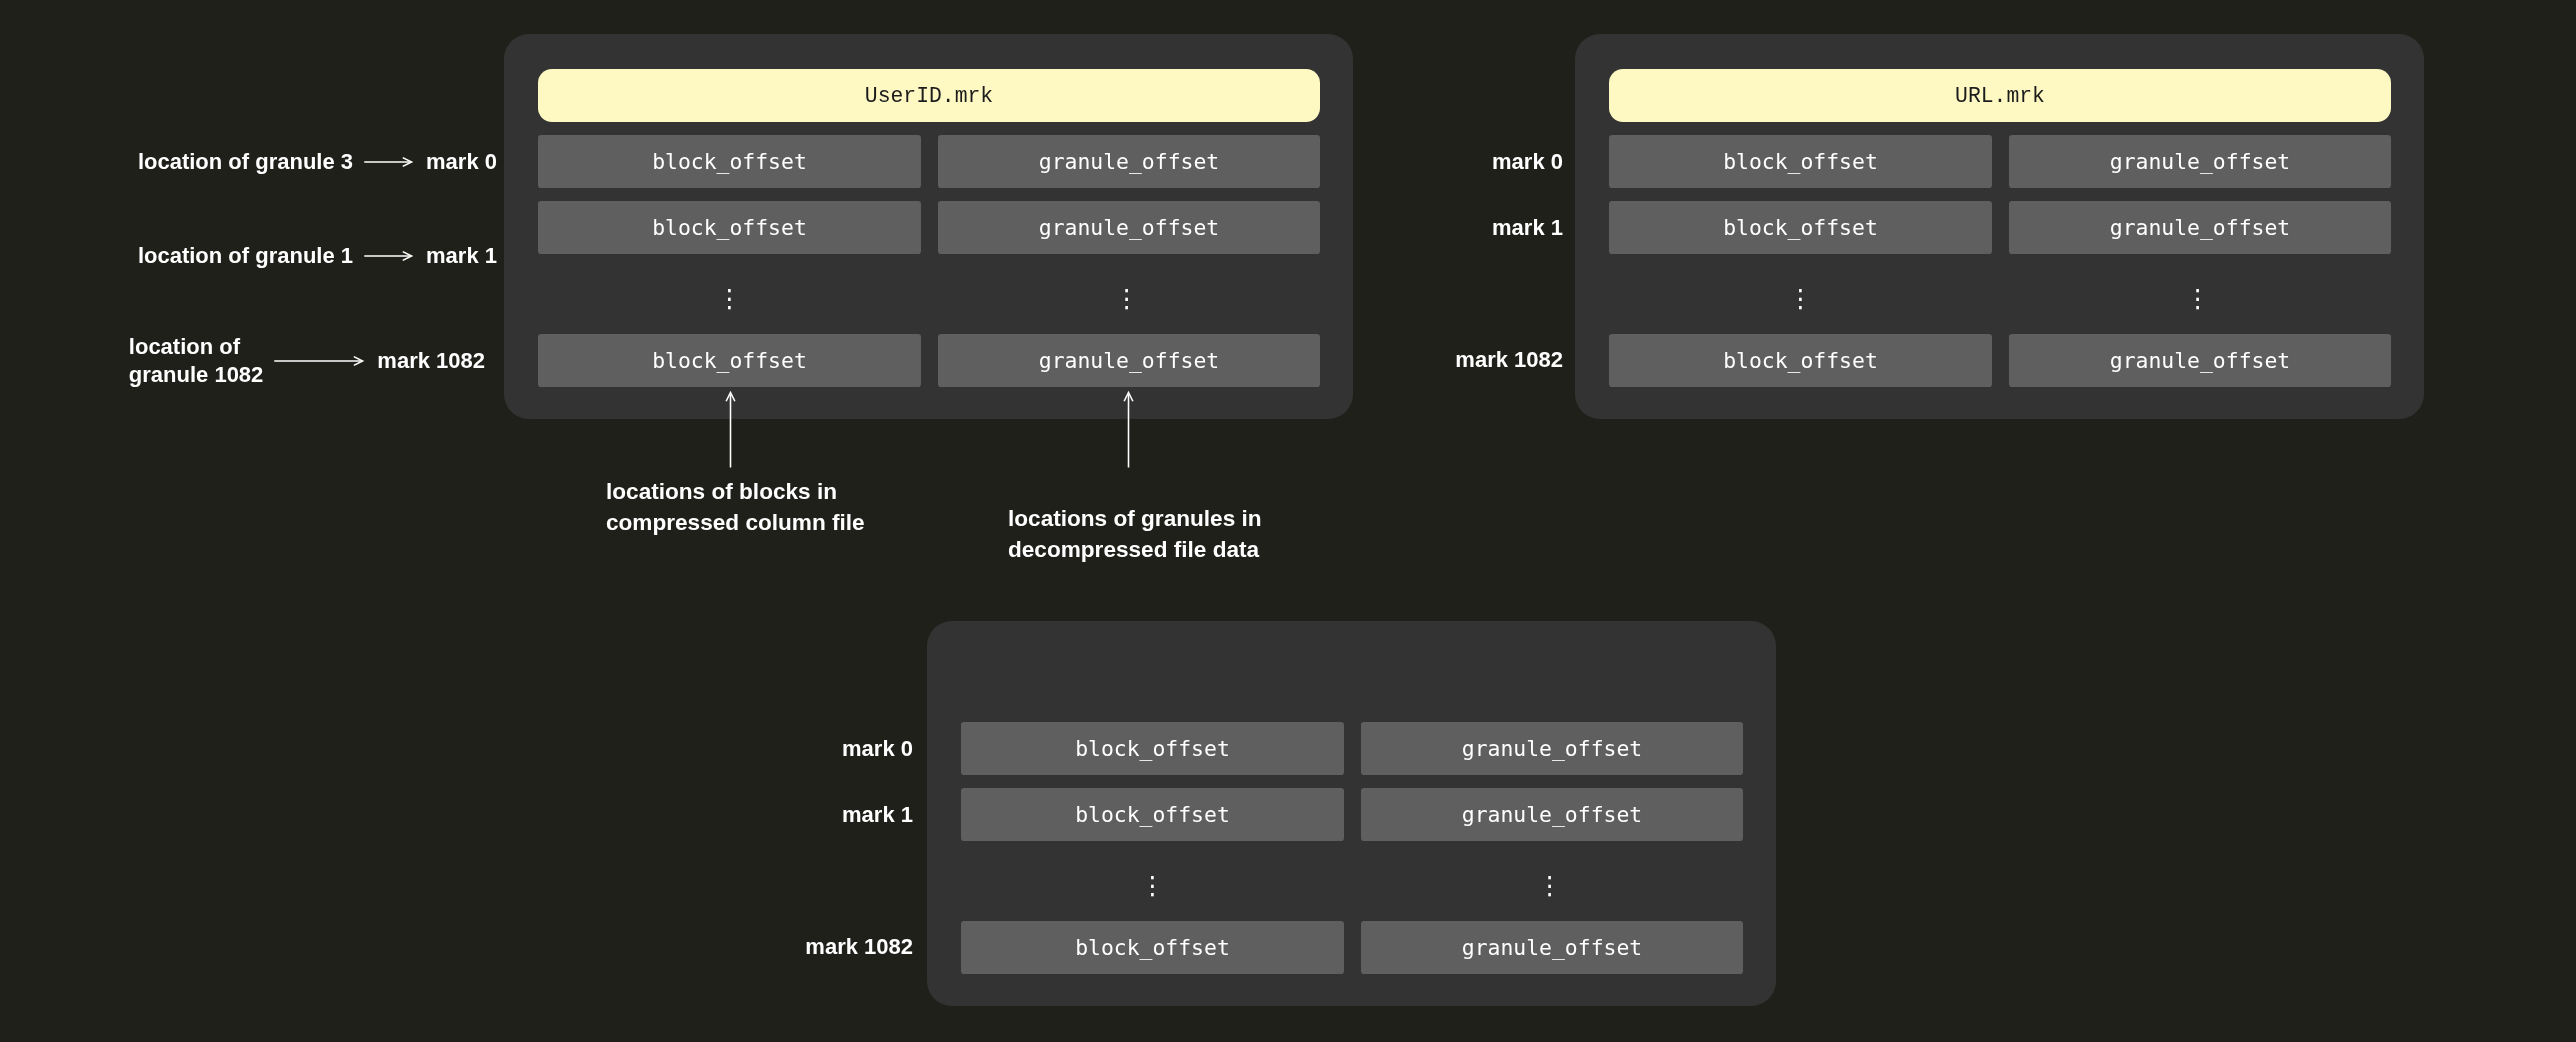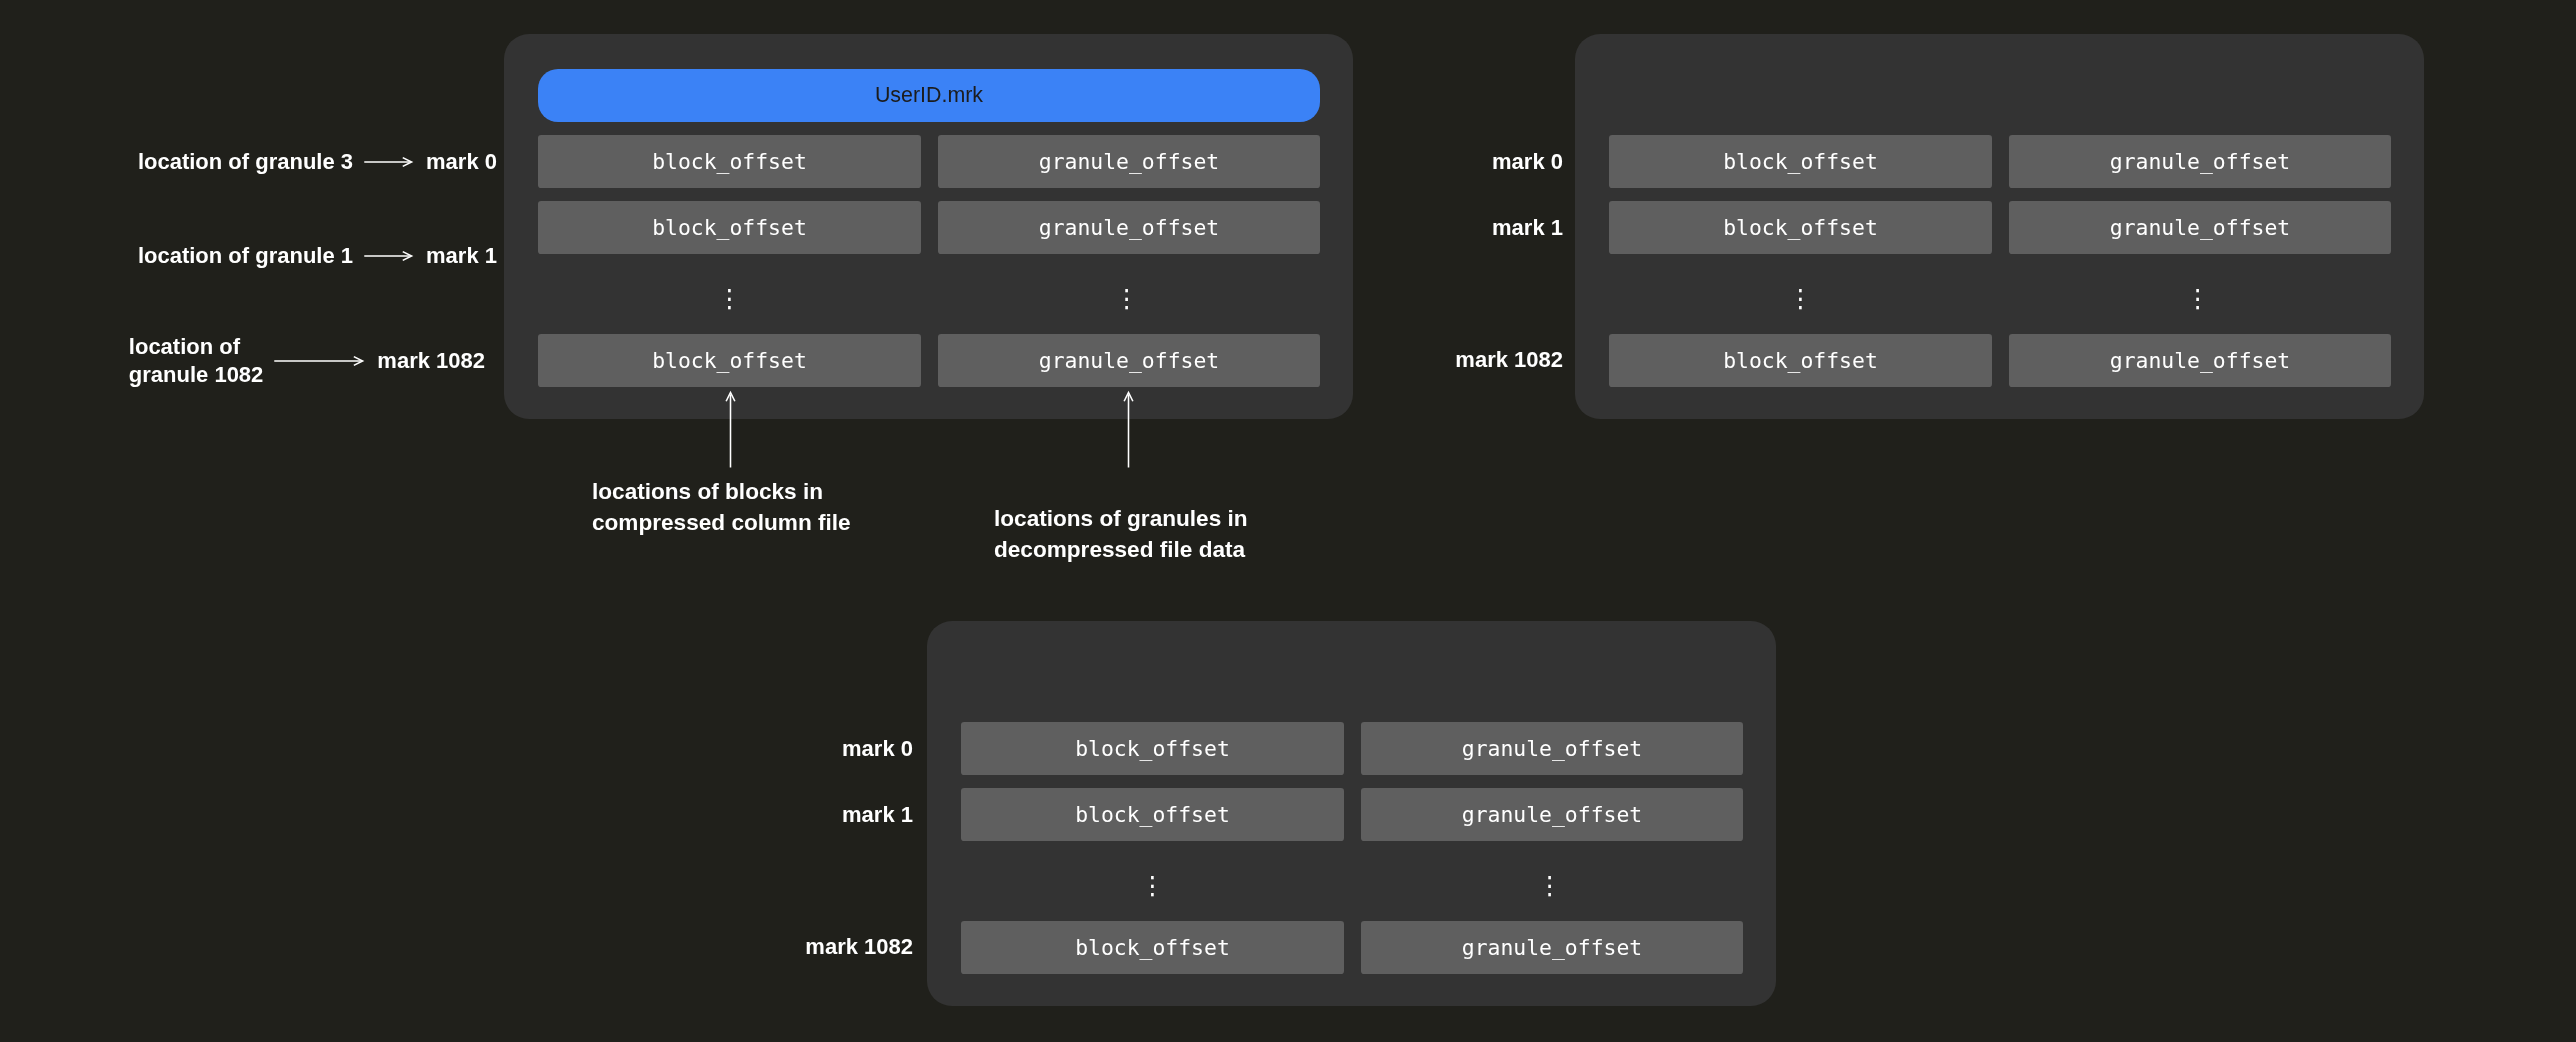--- a/index.html
+++ b/index.html
@@ -20,24 +20,24 @@
     border-radius: 25px;
   }
   #panel-userid    { left: 504px;  top: 34px;  }
   #panel-url       { left: 1575px; top: 34px;  }
   #panel-eventtime { left: 927px; top: 621px; }
 
   .panel-title {
     position: absolute;
     left: 34px; top: 35px;
     width: 782px; height: 53px;
-    background: #3b82f6;
-    border-radius: 20px;
+    background: #fef9c3;
+    border-radius: 14px;
     display: flex; align-items: center; justify-content: center;
-    font-family: Liberation Sans, sans-serif;
+    font-family: Liberation Mono, monospace;
     font-size: 21.4px;
     color: #1c1c1c;
   }
 
   .cell-row {
     position: absolute;
     left: 34px;
     width: 782px; height: 53px;
     display: flex; gap: 17px;
   }
@@ -100,20 +100,21 @@
   #et-mark0     { left: 724px; top: 735px; }
   #et-mark1     { left: 724px; top: 801px; }
   #et-mark1082  { left: 724px; top: 933px; }
 
   .note {
     position: absolute;
     color: #ffffff;
     font-size: 22.6px; font-weight: 700;
     line-height: 31px;
     white-space: nowrap;
+    margin-left: 14px;
   }
   #note-blocks   { left: 592px;  top: 476px; }
   #note-granules { left: 994px; top: 503px; }
 
   .arrow-abs { position: absolute; }
   #arrow-up-blocks   { left: 723px; top: 390px; }
   #arrow-up-granules { left: 1121px; top: 390px; }
 
   svg.arrow { display: block; flex: 0 0 auto; }
 </style>
@@ -134,20 +135,21 @@
     <div class="dots-cell c1">⋮</div>
     <div class="dots-cell c2">⋮</div>
   </div>
   <div class="cell-row row1082">
     <div class="cell c1">block_offset</div>
     <div class="cell c2">granule_offset</div>
   </div>
 </section>
 
 <section class="panel" id="panel-url">
+  <header class="panel-title">URL.mrk</header>
   <div class="cell-row row1">
     <div class="cell c1">block_offset</div>
     <div class="cell c2">granule_offset</div>
   </div>
   <div class="cell-row row2">
     <div class="cell c1">block_offset</div>
     <div class="cell c2">granule_offset</div>
   </div>
   <div class="dots-row">
     <div class="dots-cell c1">⋮</div>

